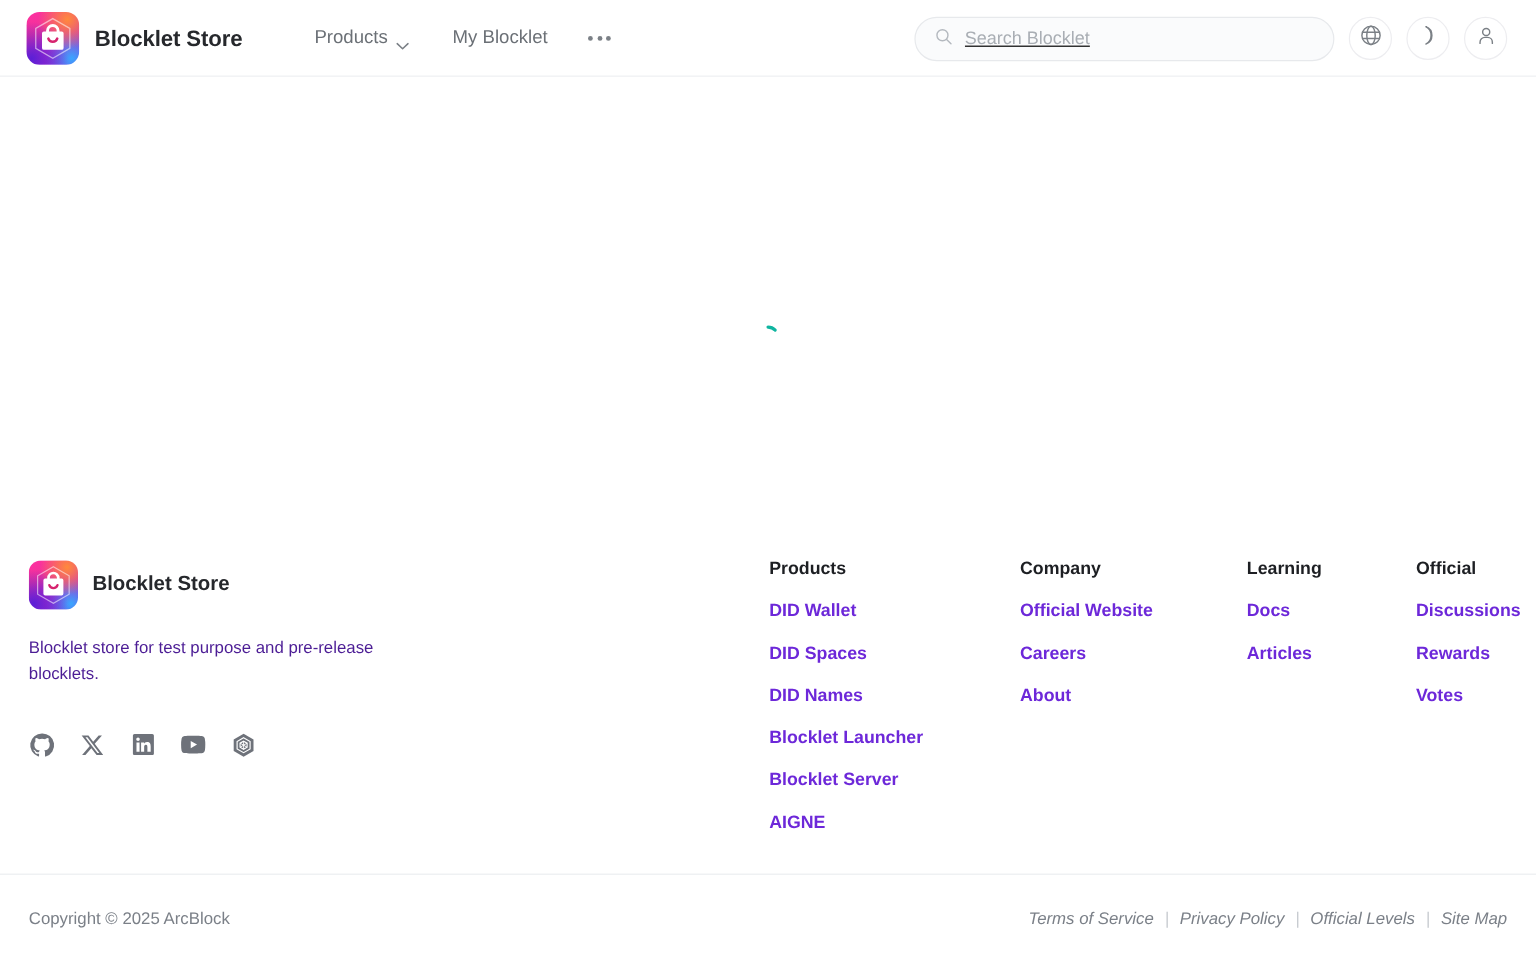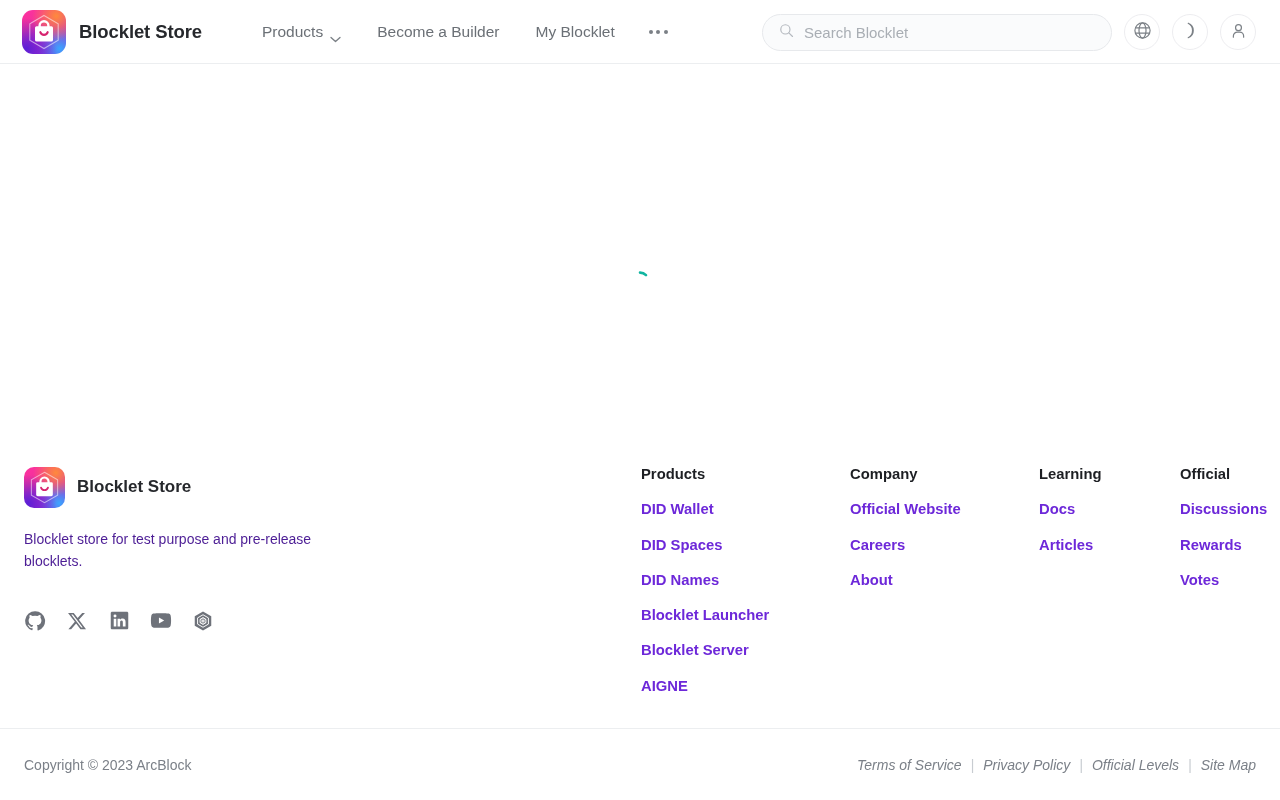--- a/index.html
+++ b/index.html
@@ -99,20 +99,21 @@
   }
   .search-box {
     width: 100%; height: 100%;
     border: 1px solid #e7e9ec;
     border-radius: 19px;
     background: #fafbfc;
     display: flex; align-items: center;
     padding: 0 14px 0 16px;
     gap: 10px;
     cursor: text;
+    text-decoration: underline;
   }
   .search-box input {
     border: none; outline: none; background: transparent;
     font-family: inherit;
     font-size: 15px;
     color: #3b3f45;
     width: 100%;
     padding: 0;
   }
   .search-box input::placeholder { color: #a9aeb4; }
@@ -272,23 +273,20 @@
     <div class="nav">
       <div class="nav-item">
         <span>Products</span>
         <span class="chev">
           <svg width="11" height="7" viewBox="0 0 11 7">
             <path d="M1 1.4 L5.5 5.6 L10 1.4" fill="none" stroke="#7b8086" stroke-width="1.3" stroke-linecap="round" stroke-linejoin="round"></path>
           </svg>
         </span>
       </div>
       <div class="nav-item">
-        <span>Become a Builder</span>
-      </div>
-      <div class="nav-item">
         <span>My Blocklet</span>
       </div>
       <div class="nav-more">
         <span></span>
           <span></span>
           <span></span>
       </div>
     </div>
 
     <div class="search-wrap">
@@ -421,21 +419,21 @@
         <a class="f-link">Discussions</a>
         <a class="f-link">Rewards</a>
         <a class="f-link">Votes</a>
       </div>
 
     </div>
 
     <div class="f-divider"></div>
 
     <div class="f-bottom">
-      <div class="copyright">Copyright © 2023 ArcBlock</div>
+      <div class="copyright">Copyright © 2025 ArcBlock</div>
       <div class="legal">
         <a>Terms of Service</a>
         <span class="sep">|</span>
         <a>Privacy Policy</a>
         <span class="sep">|</span>
         <a>Official Levels</a>
         <span class="sep">|</span>
         <a>Site Map</a>
       </div>
     </div>

